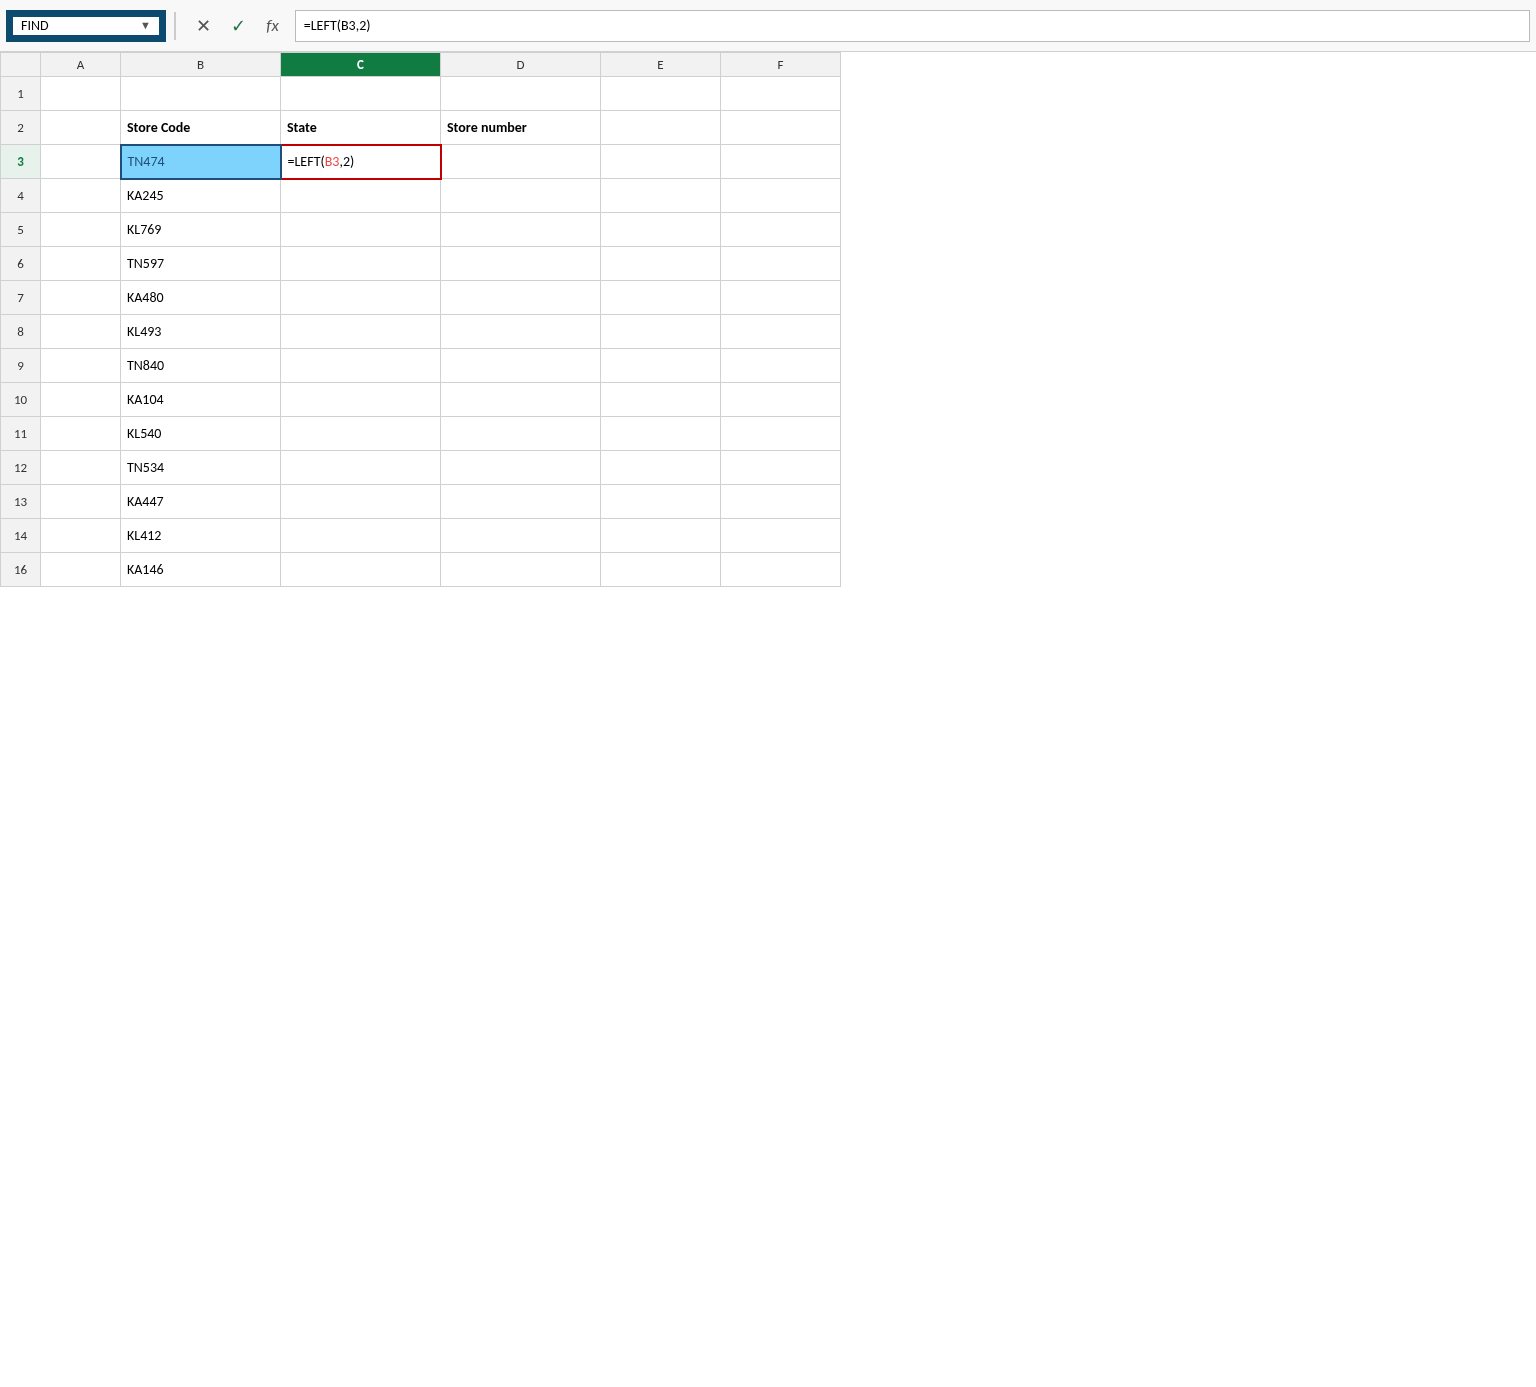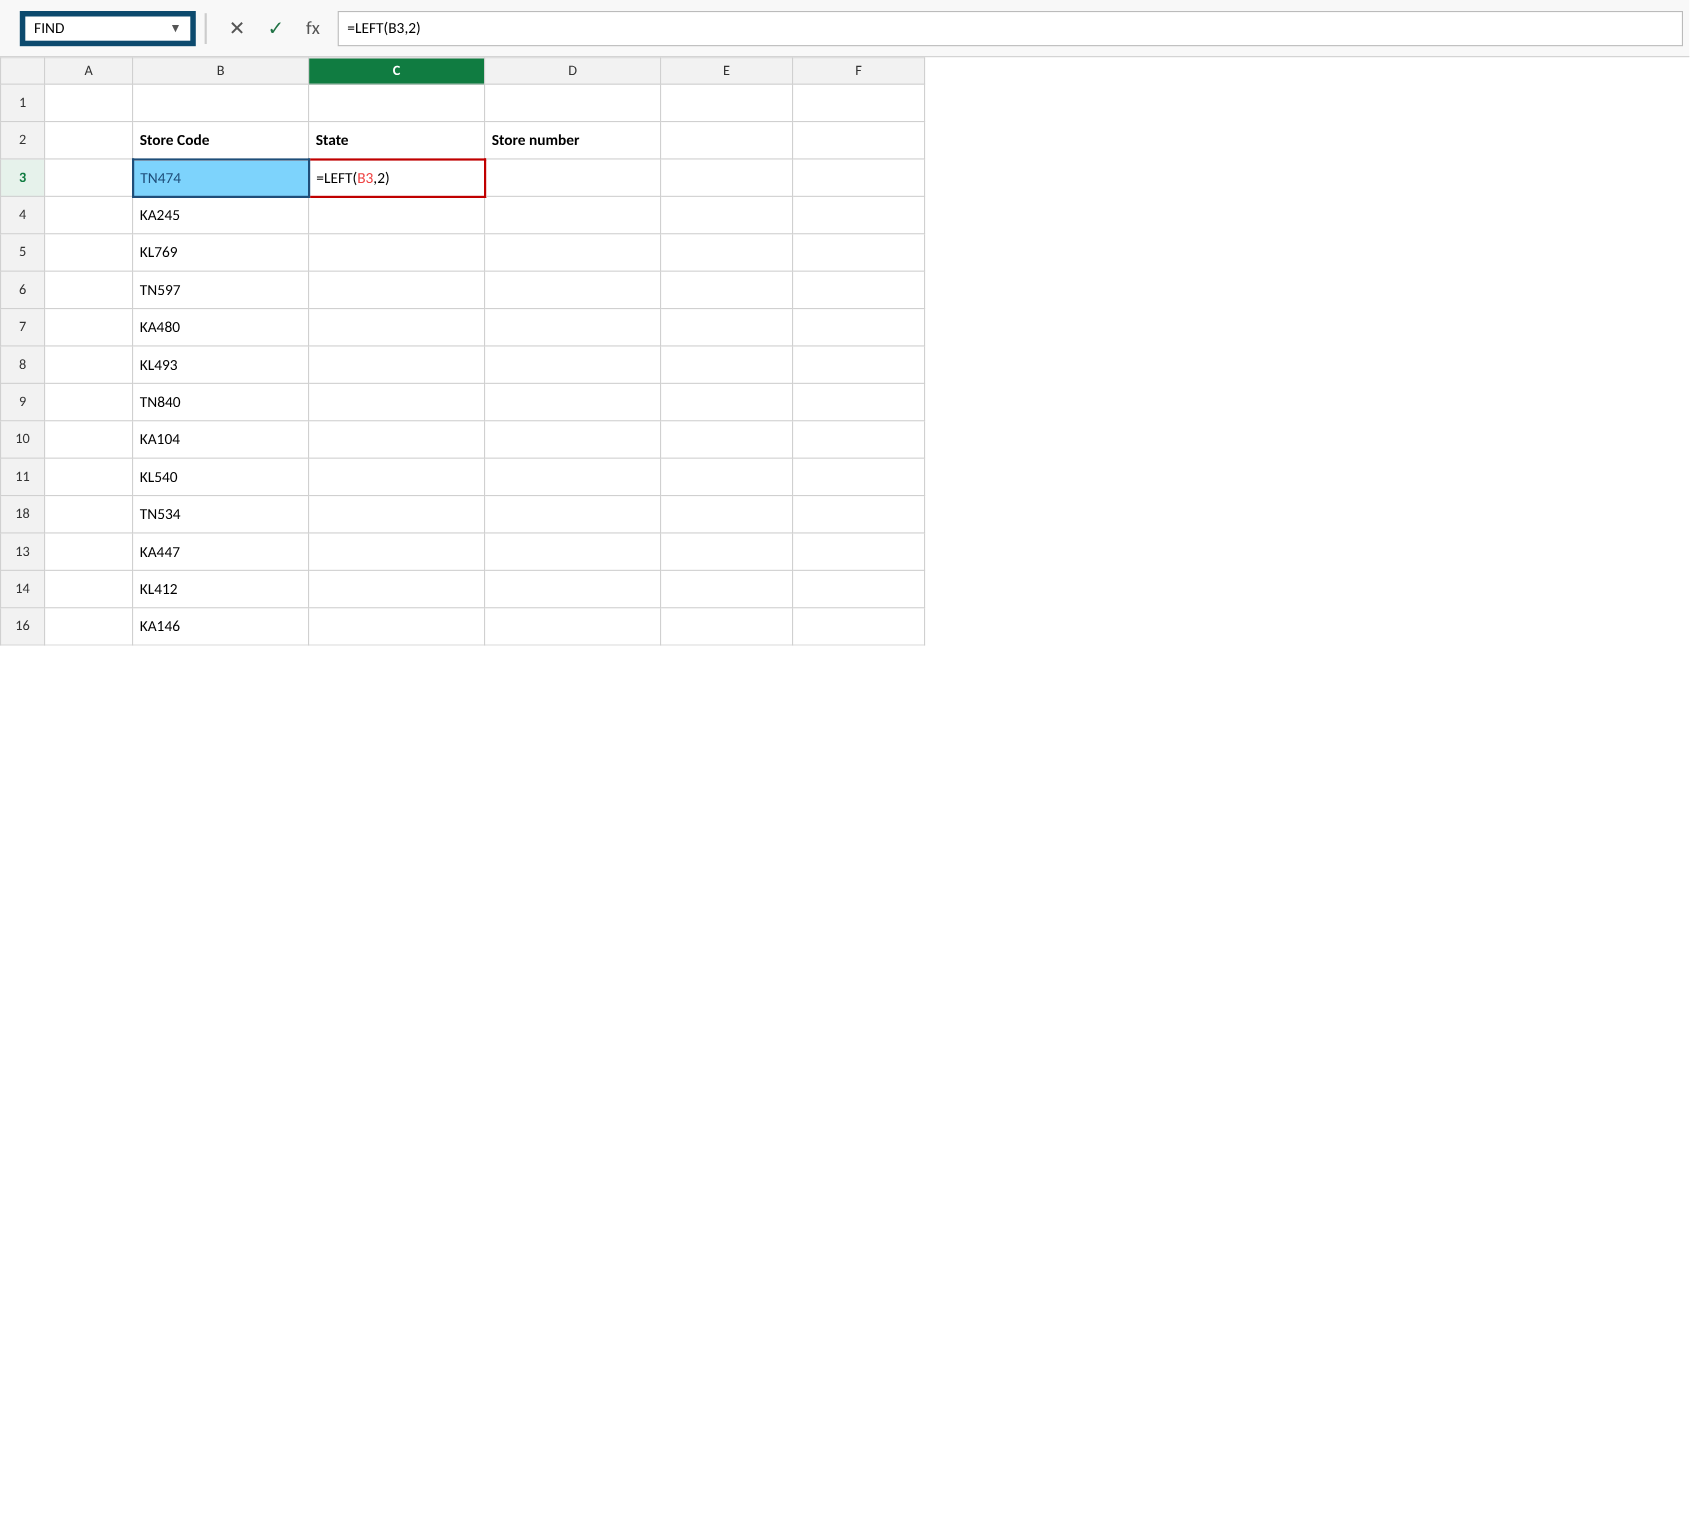--- a/index.html
+++ b/index.html
@@ -13,27 +13,26 @@
       border-bottom: 1px solid #d0d0d0;
       background: #f8f8f8;
       padding: 0 6px;
       gap: 4px;
     }
     .name-box {
       display: flex;
       align-items: center;
       width: 160px;
       height: 32px;
-      border: 5px solid #0c4a6e;
+      border: 7px solid #0c4a6e;
       background: #fff;
       padding: 0 8px;
       font-size: 14px;
       gap: 6px;
       justify-content: space-between;
-      margin-left: 12px;
     }
     .name-box-text { flex: 1; font-size: 14px; color: #000; }
     .name-box-arrow { font-size: 11px; color: #555; }
     .formula-divider {
       width: 2px;
       height: 28px;
       background: #ccc;
       margin: 0 4px;
     }
     .formula-icons {
@@ -42,21 +41,21 @@
       gap: 8px;
       margin: 0 6px;
     }
     .formula-icon {
       font-size: 18px;
       color: #555;
       cursor: pointer;
       padding: 2px 6px;
     }
     .formula-icon.check { color: #217346; }
-    .formula-icon.fx { font-size: 17px; color: #555; }
+    .formula-icon.fx { font-style: italic; font-size: 17px; color: #555; }
     .formula-input-area {
       flex: 1;
       height: 32px;
       border: 1px solid #bbb;
       background: #fff;
       display: flex;
       align-items: center;
       padding: 0 8px;
       font-size: 14px;
       color: #000;
@@ -302,21 +301,21 @@
         <tr>
           <th class="row-header">11</th>
           <td class="cell"></td>
           <td class="cell">KL540</td>
           <td class="cell"></td>
           <td class="cell"></td>
           <td class="cell"></td>
           <td class="cell"></td>
         </tr>
         <tr>
-          <th class="row-header">18</th>
+          <th class="row-header">12</th>
           <td class="cell"></td>
           <td class="cell">TN534</td>
           <td class="cell"></td>
           <td class="cell"></td>
           <td class="cell"></td>
           <td class="cell"></td>
         </tr>
         <tr>
           <th class="row-header">13</th>
           <td class="cell"></td>

